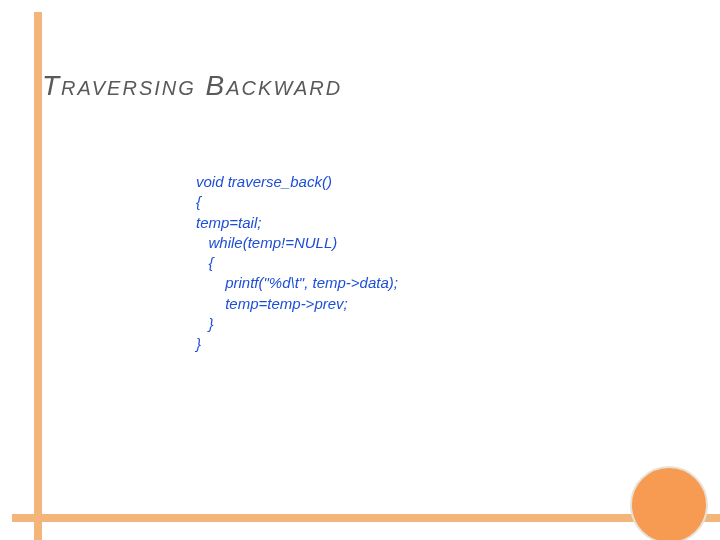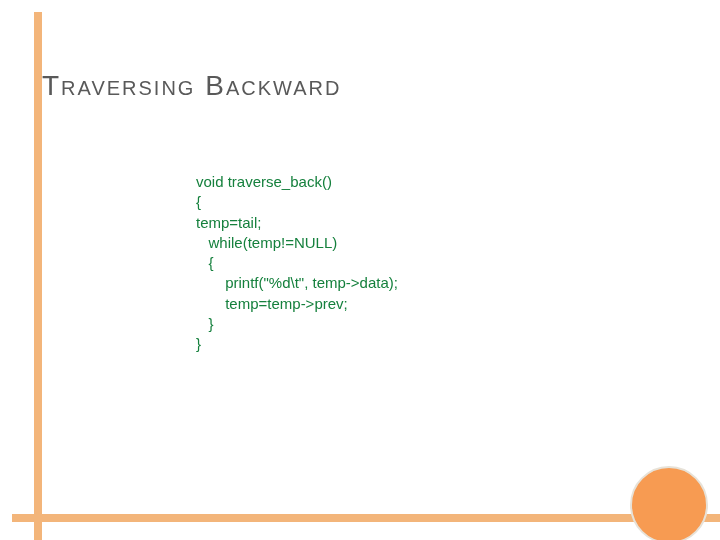--- a/index.html
+++ b/index.html
@@ -1,15 +1,15 @@
 <!DOCTYPE html>
 <html><head>
 <meta charset="utf-8">
 <style>
-  * { margin: 4px; padding: 0; box-sizing: border-box; }
+  * { margin: 4px; padding: 0; box-sizing: border-box; font-style: italic; }
   body {
     width: 720px;
     height: 540px;
     background: #ffffff;
     position: relative;
     font-family: Arial, Helvetica, sans-serif;
     overflow: hidden;
   }
   .left-rail {
     position: absolute;
@@ -36,21 +36,21 @@
     color: #595959;
     font-variant: small-caps;
     font-weight: 400;
   }
   .code-block {
     position: absolute;
     left: 180px;
     top: 160px;
     font-family: Arial, Helvetica, sans-serif;
     font-size: 15px;
-    color: #15803d;
+    color: #1d4ed8;
     line-height: 1.35;
     white-space: pre;
   }
   .circle {
     position: absolute;
     right: 16px;
     bottom: 0px;
     width: 78px;
     height: 78px;
     border-radius: 50%;

